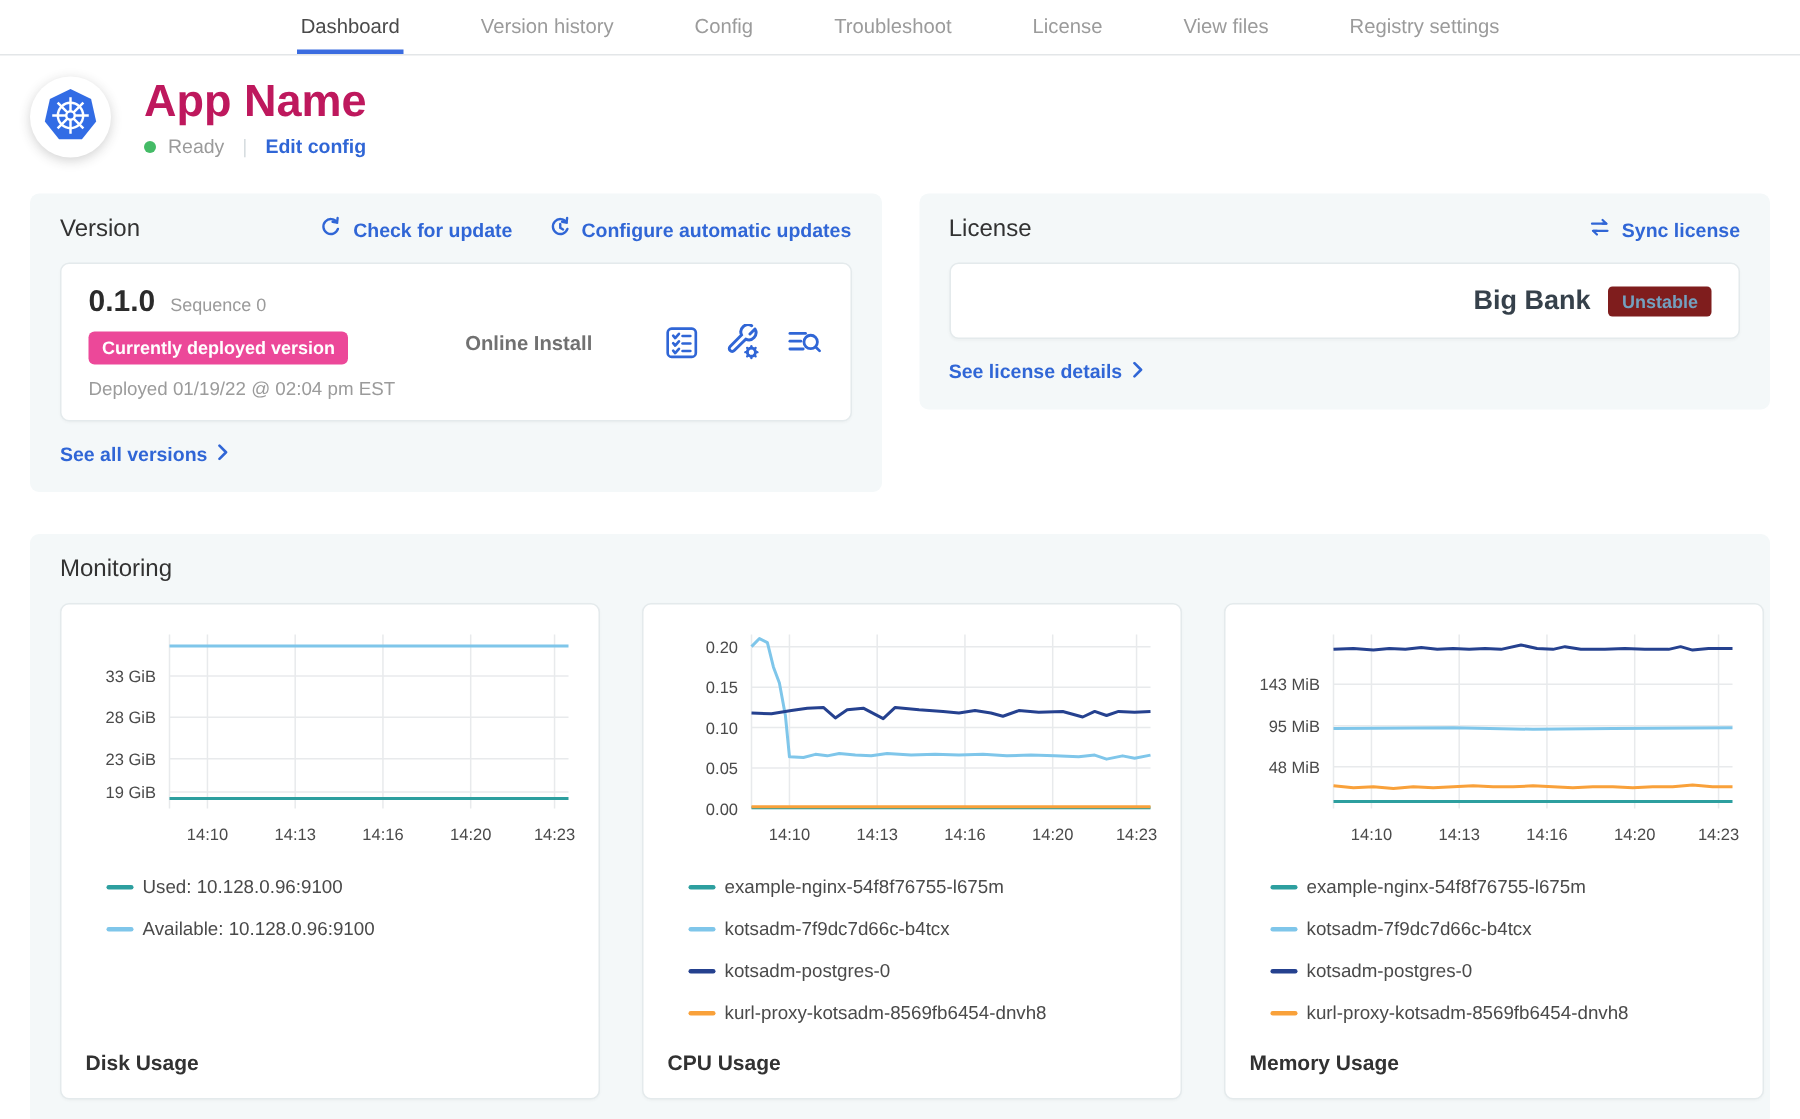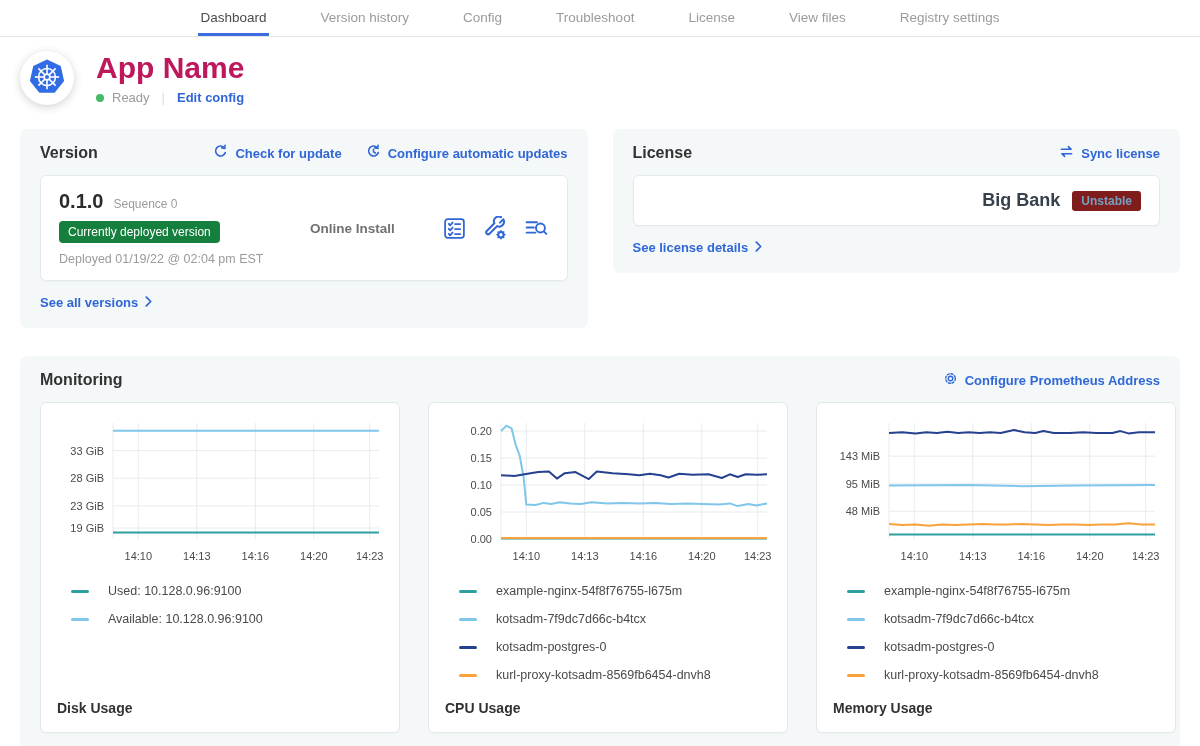--- a/index.html
+++ b/index.html
@@ -29,31 +29,31 @@
   .app-title { font-size:30px; font-weight:bold; color:#be185d; line-height:1.1; }
   .app-status { display:flex; align-items:center; gap:8px; margin-top:6px; font-size:13px; }
   .status-dot { width:8px; height:8px; border-radius:50%; background:#44bb66; }
   .status-text { color:#9b9b9b; }
   .vdiv { color:#d7dde0; padding:0 4px; }
   .link { color:#3066d6; font-weight:bold; font-size:13px; cursor:pointer; display:inline-flex; align-items:center; gap:7px; white-space:nowrap; }
   
   .cards-row { display:flex; gap:25px; align-items:flex-start; margin-top:8px; }
   .panel { background:#f4f8f9; border-radius:6px; padding:15px 20px 18px; flex:1; }
   .panel-head { display:flex; justify-content:space-between; align-items:center; margin-bottom:13px; }
-  .panel-title { font-size:16px; font-weight:bold; color:#323232; }
+  .panel-title { font-size:16px; font-weight:normal; color:#323232; }
   .panel-links { display:flex; gap:24px; }
   .inner-card { background:#fff; border:1px solid #e4eaec; border-radius:6px; padding:14px 18px; box-shadow:0 1px 2px rgba(0,0,0,.03); }
   
   .version-body { display:flex; align-items:center; justify-content:space-between; }
   .ver-line { display:flex; align-items:baseline; gap:10px; }
   .ver-num { font-size:20px; font-weight:bold; color:#2b2b2b; }
   .ver-seq { font-size:12px; color:#9b9b9b; }
   .deployed-badge {
-    display:inline-block; margin-top:8px; background:#15803d; color:#fff;
-    font-size:12px; font-weight:normal; padding:4px 9px; border-radius:4px;
+    display:inline-block; margin-top:8px; background:#ec4899; color:#fff;
+    font-size:12px; font-weight:bold; padding:4px 9px; border-radius:4px;
   }
   .deployed-ts { margin-top:9px; font-size:12.5px; color:#9b9b9b; }
   .install-type { color:#717171; font-weight:bold; font-size:13.5px; }
   .ver-actions { display:flex; gap:16px; align-items:center; }
   .icon-btn { cursor:pointer; display:flex; }
   .panel-footer-link { margin-top:14px; }
   
   .lic-row1 { display:flex; align-items:center; gap:12px;justify-content:flex-end; }
   .lic-name { font-size:18px; font-weight:bold; color:#36414b; }
   .chan-badge { background:#7f1d1d; color:#73a0bf; font-size:12px; font-weight:bold; padding:3px 9px; border-radius:3px; }
@@ -61,21 +61,21 @@
   .type-badge { background:#def0fa; color:#3ba0dd; font-size:12px; font-weight:bold; padding:3px 9px 3px 7px; border-radius:3px; display:inline-flex; align-items:center; gap:5px; }
   .expiry { font-size:12.5px; color:#9b9b9b; }
   
   .monitoring { margin-top:28px; }
   .charts-row { display:flex; gap:28px; align-items:stretch; }
   .chart-card {
     width:360px; background:#fff; border:1px solid #e4eaec; border-radius:6px;
     padding:12px 16px 16px; display:flex; flex-direction:column; box-shadow:0 1px 2px rgba(0,0,0,.03);
   }
   .legend { margin-top:14px; display:flex; flex-direction:column; gap:14px; padding-left:14px; }
-  .legend-row { display:flex; align-items:center; gap:19px; font-size:12.5px; color:#4a4a4a; }
+  .legend-row { display:flex; align-items:center; gap:6px; font-size:12.5px; color:#4a4a4a; }
   .swatch { width:18px; height:3px; border-radius:2px; flex:0 0 auto; }
   .chart-title { margin-top:auto; padding-top:18px; text-align:left; font-size:14px; font-weight:bold; color:#323232; }
   svg text { font-family:"Liberation Sans", sans-serif; }
 </style>
 </head>
 <body>
 
 <nav class="topnav">
     <div class="tab active">Dashboard</div>
     <div class="tab">Version history</div>
@@ -237,29 +237,20 @@
               </svg>
           </span>
         </span>
       </div>
     </section>
   </div>
 
   <section class="panel monitoring">
     <div class="panel-head">
       <div class="panel-title">Monitoring</div>
-      <span class="link">
-        <span>
-          <svg viewBox="0 0 16 16" width="15" height="15" fill="none" stroke="#3066d6" stroke-width="1.5" stroke-linecap="round">
-            <circle cx="8" cy="8" r="2.4"></circle>
-            <circle cx="8" cy="8" r="5.1" stroke-dasharray="2.1 1.9"></circle>
-          </svg>
-        </span>
-        <span>Configure Prometheus Address</span>
-      </span>
     </div>
 
     <div class="charts-row">
       <div class="chart-card">
         <div><svg width="328" height="152" viewBox="0 0 328 152">
               <line x1="81.3" y1="8" x2="81.3" y2="124" stroke="#e8eaec" stroke-width="1"></line>
               <text x="81.3" y="145" font-size="11" fill="#4a4a4a" text-anchor="middle">14:10</text>
               <line x1="139.8" y1="8" x2="139.8" y2="124" stroke="#e8eaec" stroke-width="1"></line>
               <text x="139.8" y="145" font-size="11" fill="#4a4a4a" text-anchor="middle">14:13</text>
               <line x1="198.3" y1="8" x2="198.3" y2="124" stroke="#e8eaec" stroke-width="1"></line>

